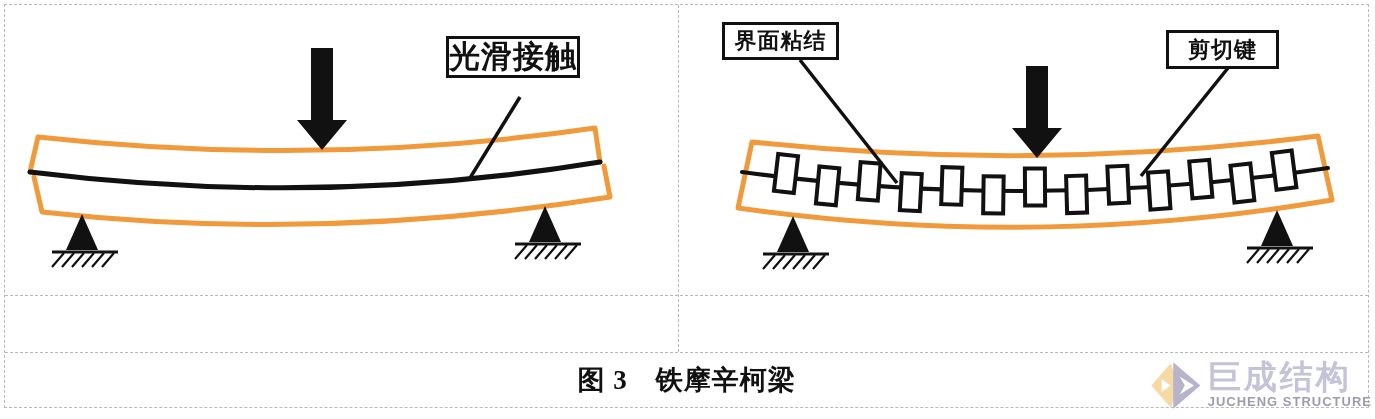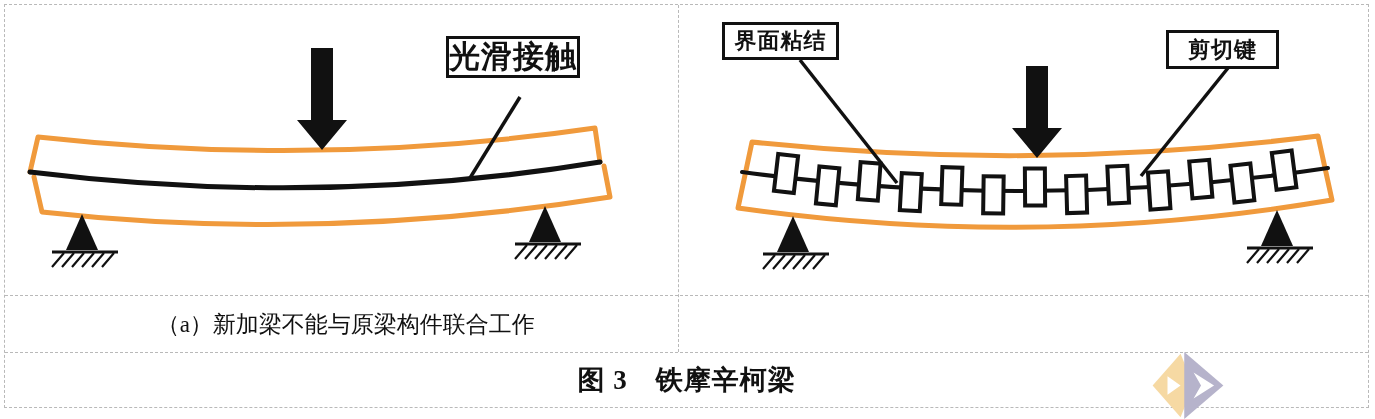--- a/index.html
+++ b/index.html
@@ -125,31 +125,34 @@
           </g>
         </g>
       </svg>
 
       <div class="callout callout-a">光滑接触</div>
       <div class="callout callout-b2">剪切键</div>
       <div class="callout callout-b1">界面粘结</div>
     </div>
 
     <div class="captions-row">
-      <div class="caption-cell">（a）新加梁不能与原梁构件联合工作</div>
     </div>
 
     <div class="title-row">
       <span class="figure-title">图 3　铁摩辛柯梁</span>
     </div>
 
     <div class="v-divider"></div>
   </div>
 
   <div class="logo">
     <svg width="76" height="67" viewBox="0 0 80 72">
       <polygon points="32,2 2,36 32,70 46,36" fill="#F6D9A3"></polygon>
       <polygon points="18,26 32,36 18,46" fill="#ffffff"></polygon>
       <polygon points="36,0 78,36 36,72" fill="#B6B3CB"></polygon>
       <polygon points="46,22 68,36 46,50 54,36" fill="#ffffff"></polygon>
     </svg>
+    <div class="logo-text">
+      <span class="logo-cn">巨成结构</span>
+      <span class="logo-en">JUCHENG STRUCTURE</span>
+    </div>
   </div>
 </div>
 
 </body></html>

